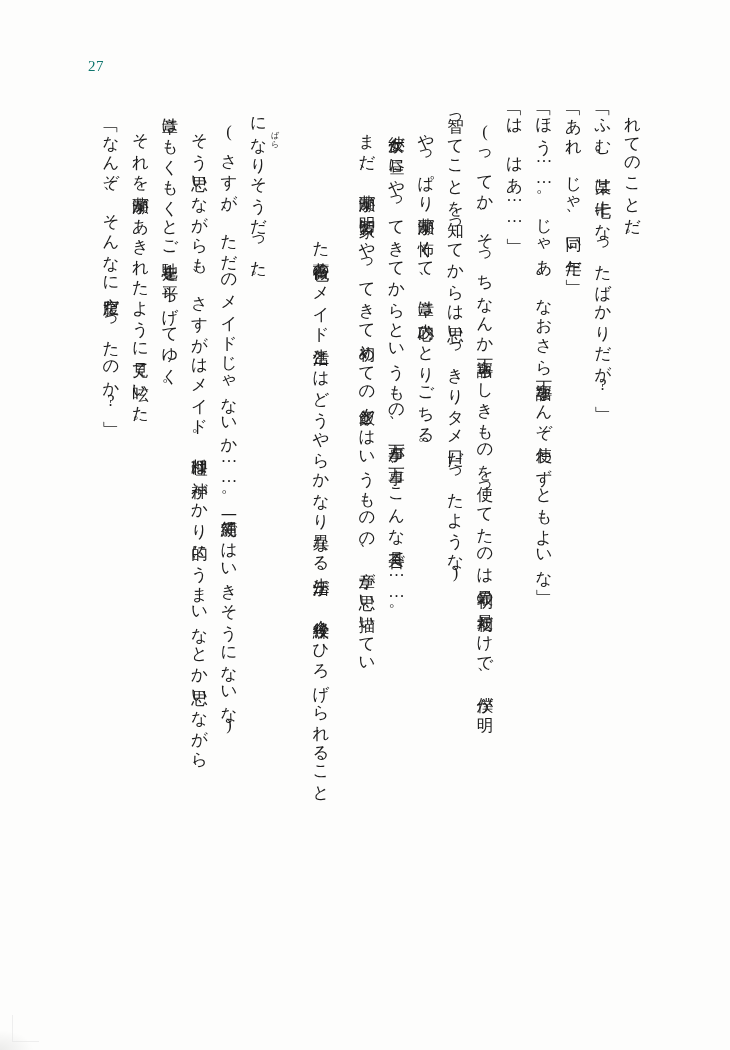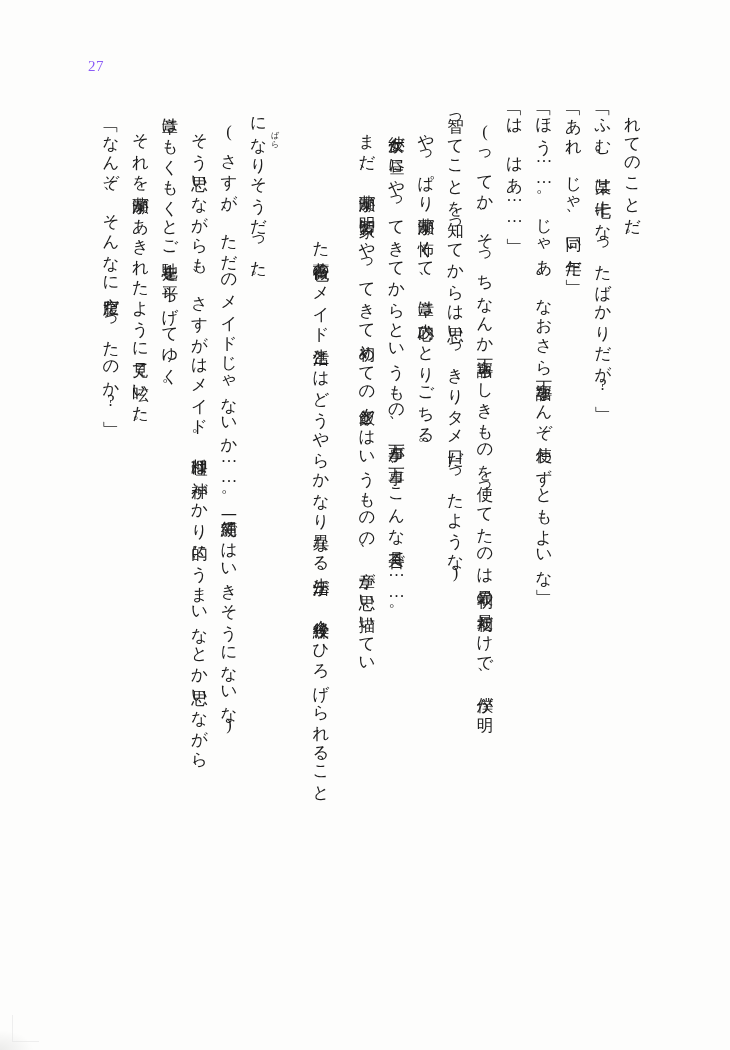--- a/index.html
+++ b/index.html
@@ -13,21 +13,21 @@
     height: 1050px;
     background: #fdfdfc;
     overflow: hidden;
     font-family: "Liberation Serif", "DejaVu Serif", serif;
   }
   .page-number {
     position: absolute;
     top: 58px;
     left: 88px;
     font-size: 15px;
-    color: #8b5cf6;
+    color: #0f766e;
     letter-spacing: 0.5px;
   }
   
   .text-body {
     position: absolute;
     top: 105px;
     right: 90px;
     height: 830px;
     display: flex;
     flex-direction: row;

